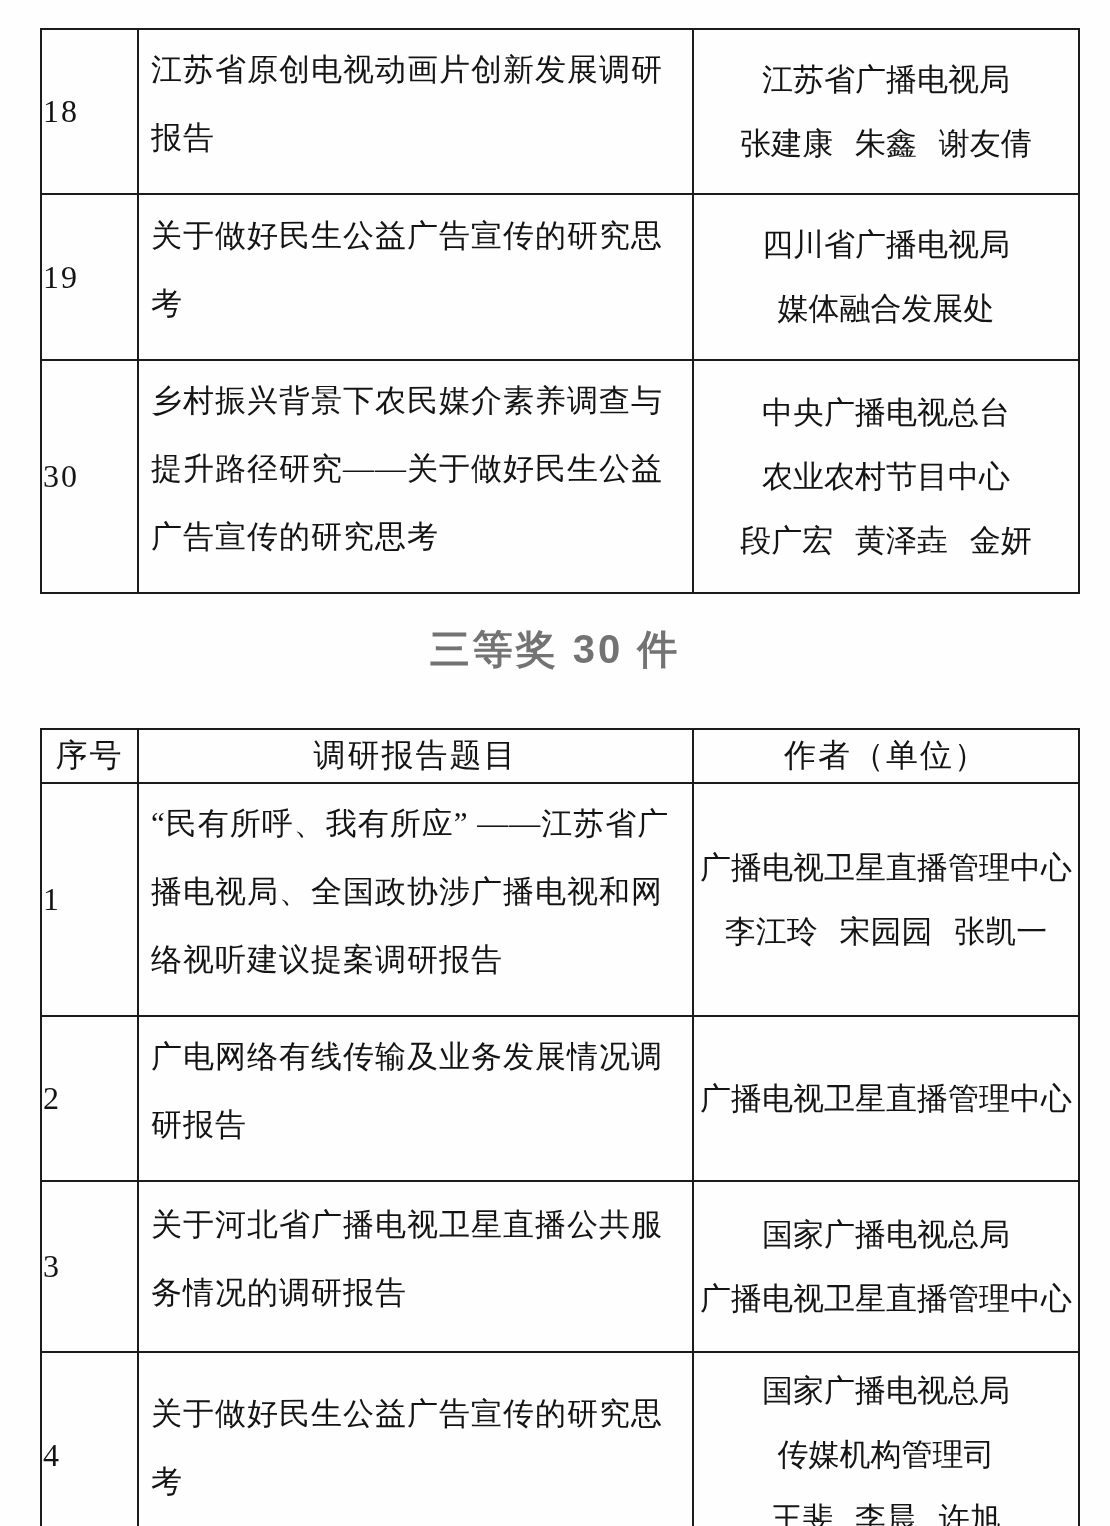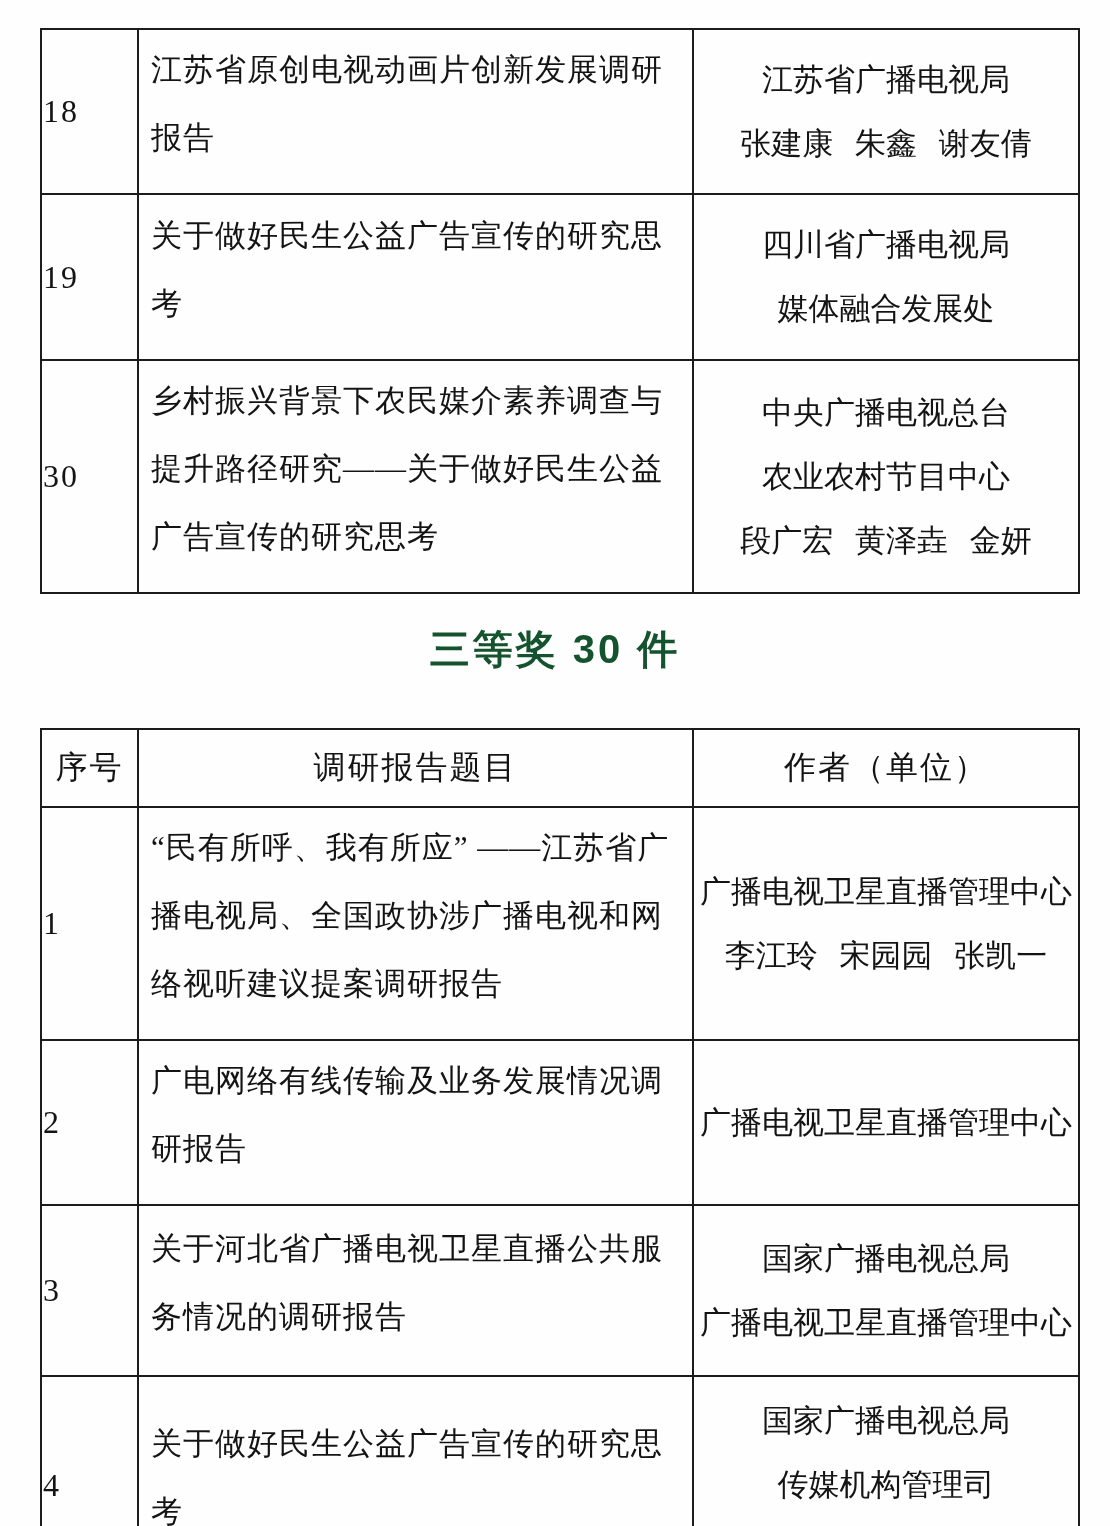--- a/index.html
+++ b/index.html
@@ -41,55 +41,55 @@
   }
   td.title {
     text-align: left;
     padding: 6px 10px 21px 12px;
     font-size: 31px;
     line-height: 68px;
     letter-spacing: 1px;
   }
   td.authors {
     text-align: center;
-    padding: 12px 4px;
+    padding: 6px 4px;
     font-size: 31px;
     line-height: 64px;
     white-space: pre-line;
     word-spacing: 14px;
   }
   th.hdr {
     text-align: center;
     font-family: "Liberation Sans", "DejaVu Sans", sans-serif;
     font-weight: 700;
     font-size: 32px;
     letter-spacing: 2px;
   }
   
   .tbl-top tr:nth-child(1) { height: 158px; }
   .tbl-top tr:nth-child(2) { height: 166px; }
   .tbl-top tr:nth-child(3) { height: 224px; }
   
-  .tbl-bottom tr:nth-child(1) { height: 78px; }
+  .tbl-bottom tr:nth-child(1) { height: 54px; }
   .tbl-bottom tr:nth-child(2) { height: 196px; }
   .tbl-bottom tr:nth-child(3) { height: 158px; }
   .tbl-bottom tr:nth-child(4) { height: 171px; }
   .tbl-bottom tr:nth-child(5) { height: 195px; }
 
   .section-heading {
     position: absolute;
     top: 622px;
     left: 0;
     width: 100%;
     text-align: center;
     font-family: "Liberation Sans", "DejaVu Sans", sans-serif;
     font-weight: 700;
     font-size: 40px;
     letter-spacing: 3px;
-    color: #14532d;
+    color: #737373;
   }
 </style>
 </head>
 <body>
 
 <div class="page">
 
   <table class="tbl tbl-top">
     <colgroup>
       <col class="col-no">

